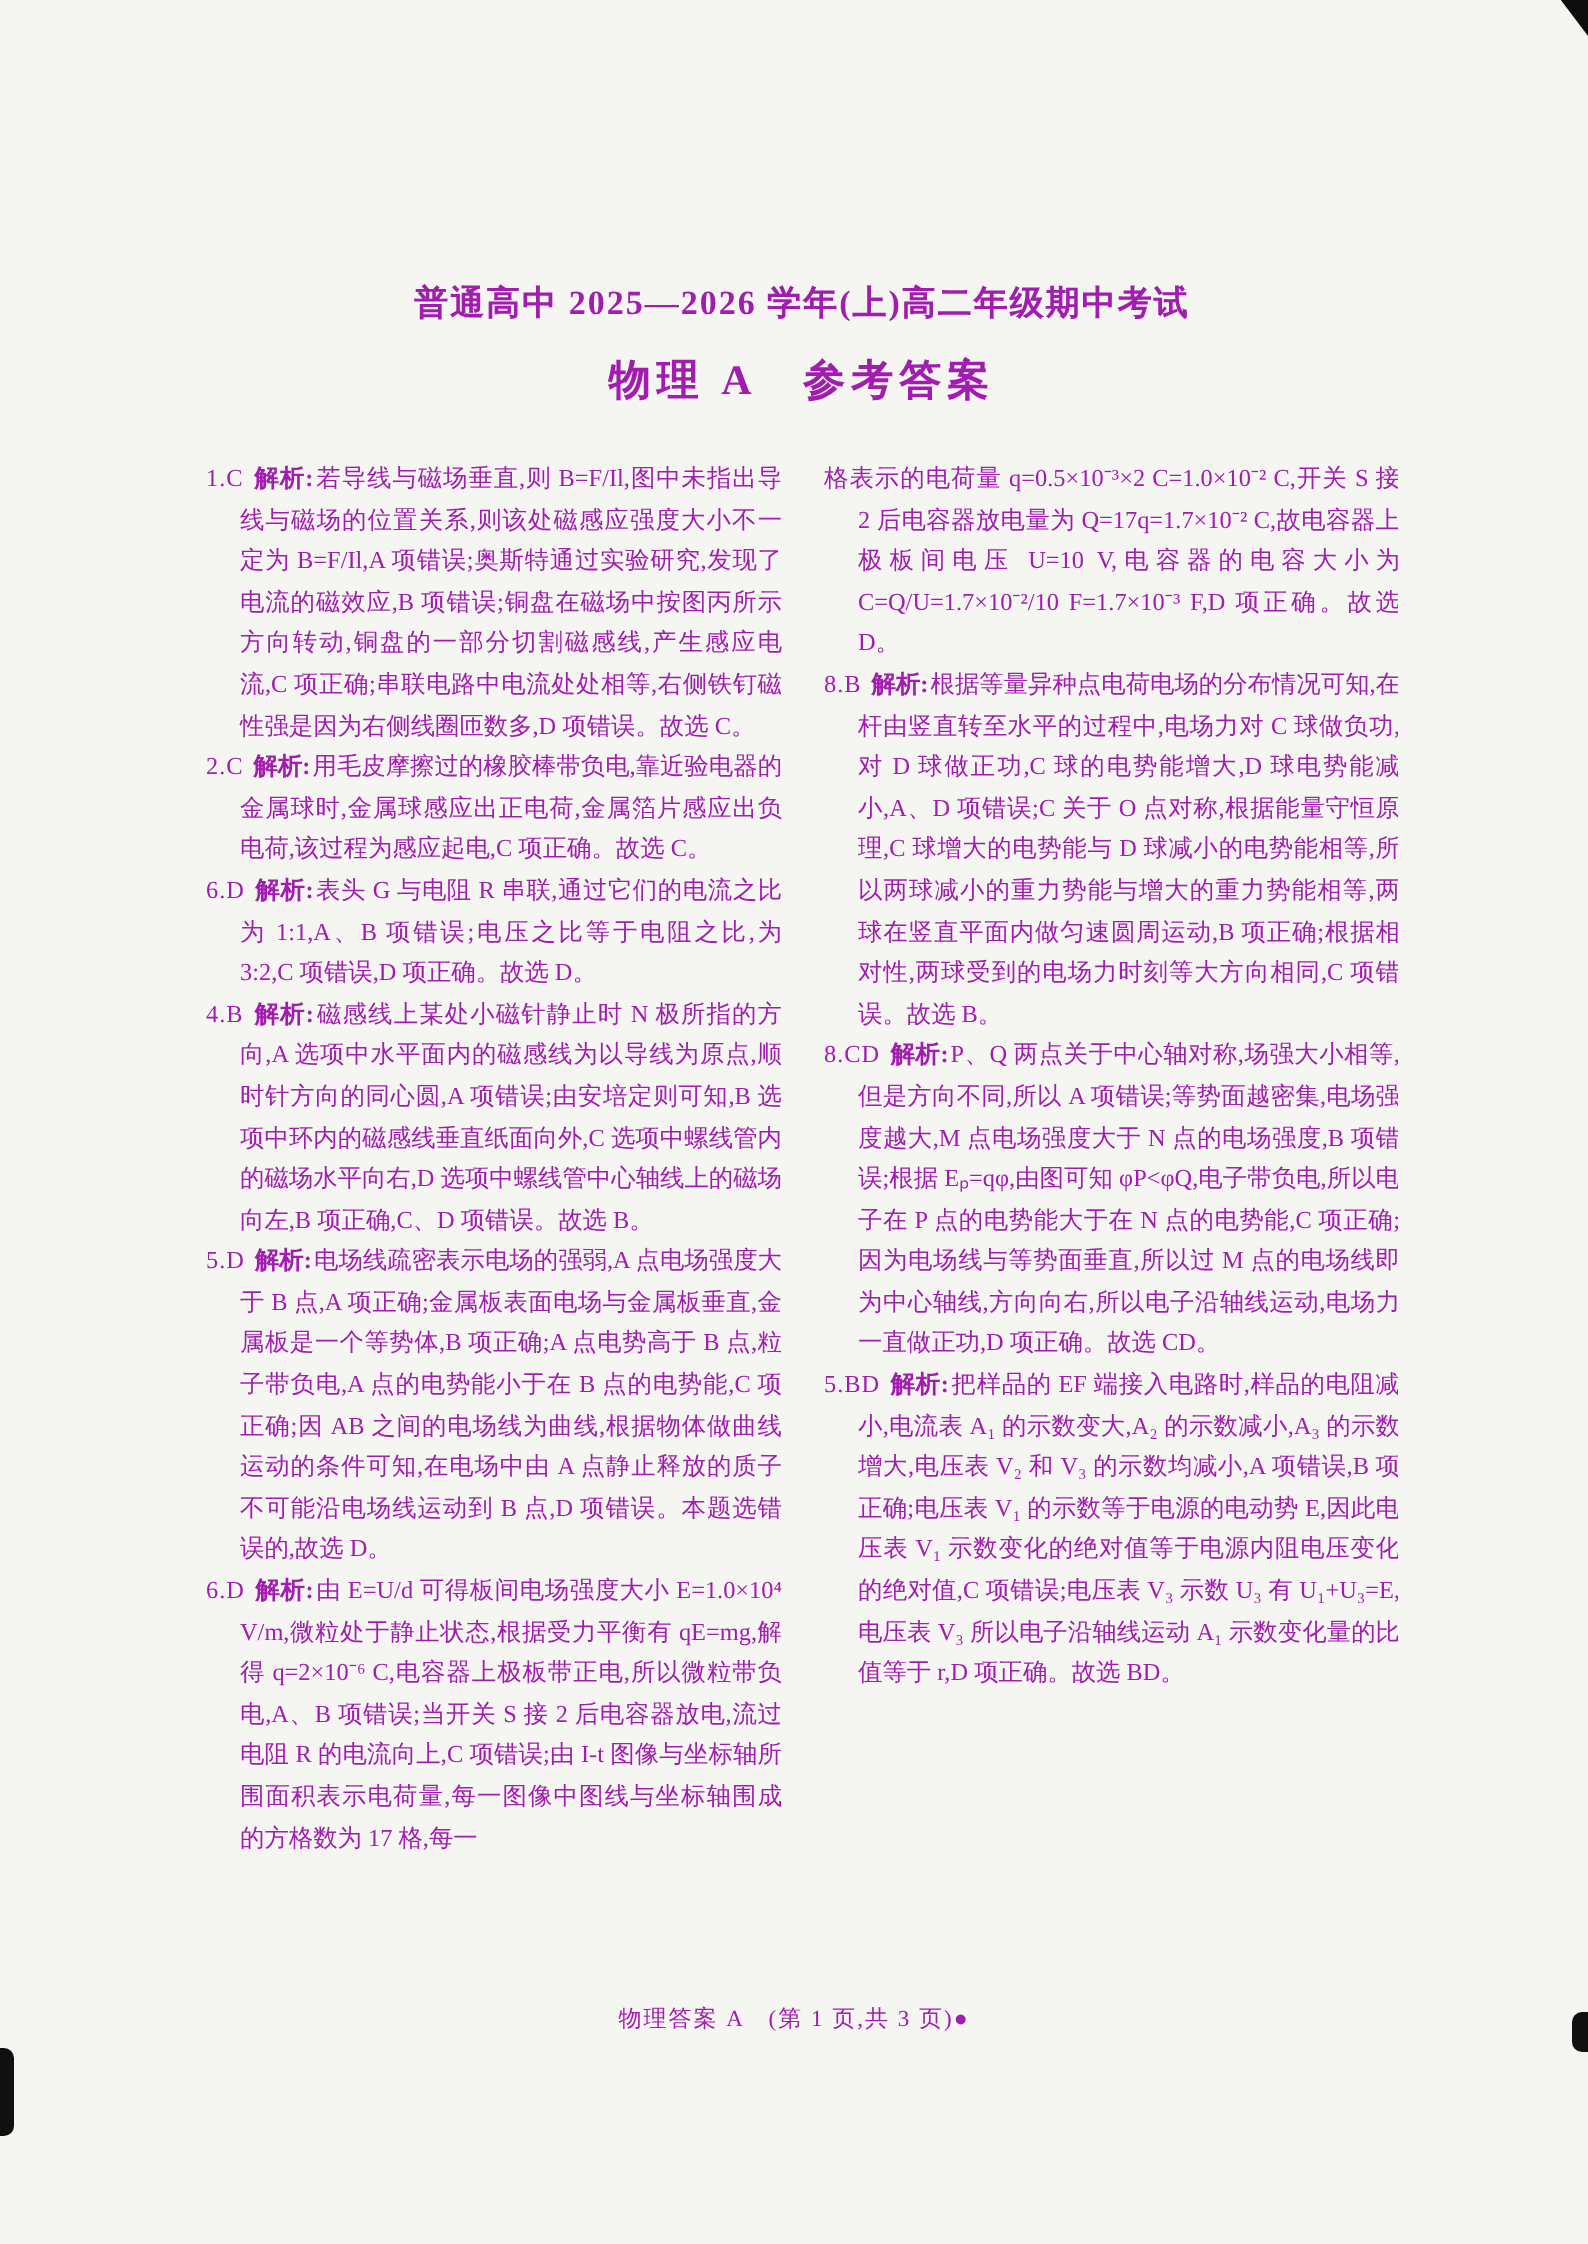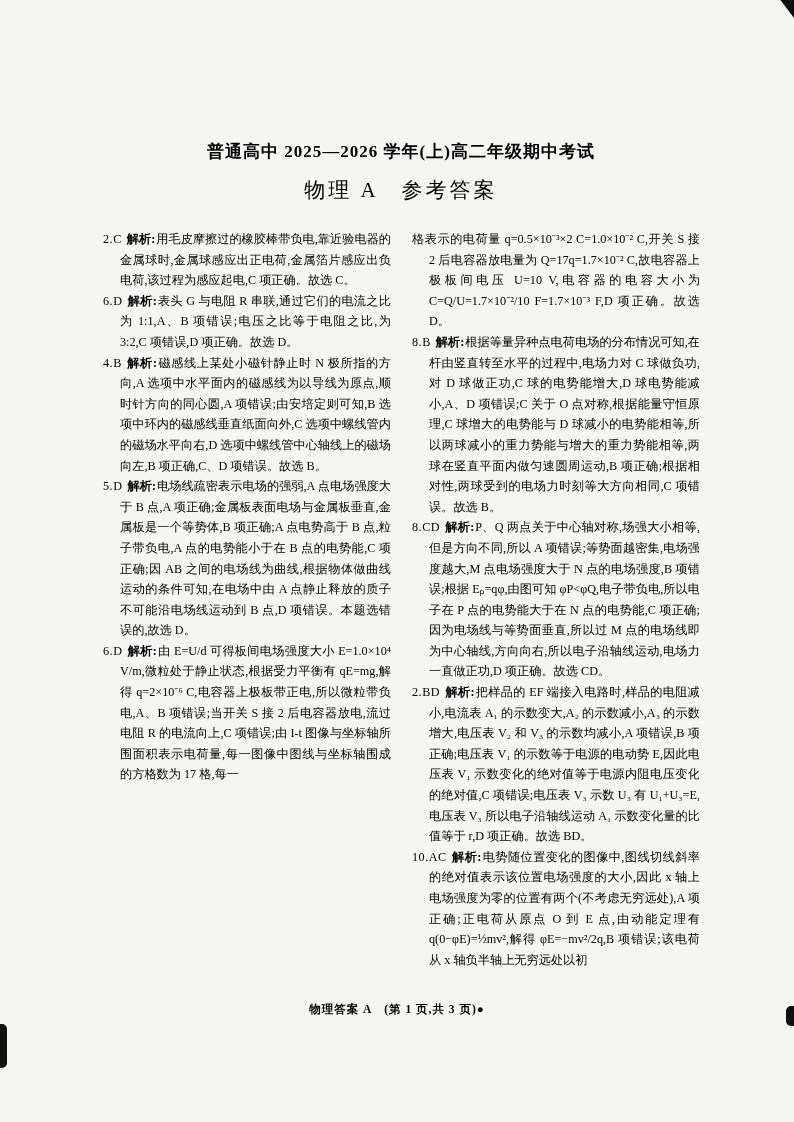--- a/index.html
+++ b/index.html
@@ -7,38 +7,38 @@
   body {
     background: #e9e9e7;
     font-family: "Liberation Serif", serif;
   }
   .page {
     position: relative;
     width: 794px;
     height: 1122px;
     background: #f5f5f2;
     overflow: hidden;
-    color: #000000;
+    color: #a21caf;
   }
   .content {
     position: absolute;
     left: 103px;
     top: 140px;
     width: 596px;
   }
   .title {
     text-align: center;
     font-size: 17px;
     font-weight: bold;
     letter-spacing: 1px;
   }
   .subtitle {
     text-align: center;
     font-size: 21px;
-    font-weight: normal;
+    font-weight: bold;
     margin-top: 13px;
     letter-spacing: 3px;
   }
   .columns {
     display: flex;
     gap: 21px;
     margin-top: 25px;
     height: 780px;
     overflow: hidden;
   }
@@ -57,21 +57,21 @@
   .num:not(:empty) { margin-right: 5px; }
   .jx { font-weight: bold; }
   .jx:not(:empty) { margin-right: 1px; }
   .footer {
     position: absolute;
     top: 1002px;
     left: 0;
     width: 100%;
     text-align: center;
     font-size: 11.5px;
-    font-weight: bold;
+    font-weight: normal;
     letter-spacing: 1px;
   }
   
   .art-corner {
     position: absolute;
     top: 0; right: 0;
     width: 16px; height: 18px;
     background: #0d0d0d;
     clip-path: polygon(100% 0, 15% 0, 100% 100%);
   }
@@ -98,31 +98,31 @@
   <div class="art-corner"></div>
   <div class="art-right"></div>
   <div class="art-left"></div>
 
   <div class="content">
     <div class="title">普通高中 2025—2026 学年(上)高二年级期中考试</div>
     <div class="subtitle">物理 A　参考答案</div>
 
     <div class="columns">
       <div class="col">
+        <div class="item"><span class="num">1.C</span><b class="jx">解析:</b><span class="txt">若导线与磁场垂直,则 B=F/Il,图中未指出导线与磁场的位置关系,则该处磁感应强度大小不一定为 B=F/Il,A 项错误;奥斯特通过实验研究,发现了电流的磁效应,B 项错误;铜盘在磁场中按图丙所示方向转动,铜盘的一部分切割磁感线,产生感应电流,C 项正确;串联电路中电流处处相等,右侧铁钉磁性强是因为右侧线圈匝数多,D 项错误。故选 C。</span></div>
         <div class="item"><span class="num">2.C</span><b class="jx">解析:</b><span class="txt">用毛皮摩擦过的橡胶棒带负电,靠近验电器的金属球时,金属球感应出正电荷,金属箔片感应出负电荷,该过程为感应起电,C 项正确。故选 C。</span></div>
         <div class="item"><span class="num">6.D</span><b class="jx">解析:</b><span class="txt">表头 G 与电阻 R 串联,通过它们的电流之比为 1:1,A、B 项错误;电压之比等于电阻之比,为 3:2,C 项错误,D 项正确。故选 D。</span></div>
         <div class="item"><span class="num">4.B</span><b class="jx">解析:</b><span class="txt">磁感线上某处小磁针静止时 N 极所指的方向,A 选项中水平面内的磁感线为以导线为原点,顺时针方向的同心圆,A 项错误;由安培定则可知,B 选项中环内的磁感线垂直纸面向外,C 选项中螺线管内的磁场水平向右,D 选项中螺线管中心轴线上的磁场向左,B 项正确,C、D 项错误。故选 B。</span></div>
         <div class="item"><span class="num">5.D</span><b class="jx">解析:</b><span class="txt">电场线疏密表示电场的强弱,A 点电场强度大于 B 点,A 项正确;金属板表面电场与金属板垂直,金属板是一个等势体,B 项正确;A 点电势高于 B 点,粒子带负电,A 点的电势能小于在 B 点的电势能,C 项正确;因 AB 之间的电场线为曲线,根据物体做曲线运动的条件可知,在电场中由 A 点静止释放的质子不可能沿电场线运动到 B 点,D 项错误。本题选错误的,故选 D。</span></div>
         <div class="item"><span class="num">6.D</span><b class="jx">解析:</b><span class="txt">由 E=U/d 可得板间电场强度大小 E=1.0×10⁴ V/m,微粒处于静止状态,根据受力平衡有 qE=mg,解得 q=2×10⁻⁶ C,电容器上极板带正电,所以微粒带负电,A、B 项错误;当开关 S 接 2 后电容器放电,流过电阻 R 的电流向上,C 项错误;由 I-t 图像与坐标轴所围面积表示电荷量,每一图像中图线与坐标轴围成的方格数为 17 格,每一</span></div>
       </div>
 
       <div class="col">
         <div class="item"><span class="num"></span><b class="jx"></b><span class="txt">格表示的电荷量 q=0.5×10⁻³×2 C=1.0×10⁻² C,开关 S 接 2 后电容器放电量为 Q=17q=1.7×10⁻² C,故电容器上极板间电压 U=10 V,电容器的电容大小为 C=Q/U=1.7×10⁻²/10 F=1.7×10⁻³ F,D 项正确。故选 D。</span></div>
         <div class="item"><span class="num">8.B</span><b class="jx">解析:</b><span class="txt">根据等量异种点电荷电场的分布情况可知,在杆由竖直转至水平的过程中,电场力对 C 球做负功,对 D 球做正功,C 球的电势能增大,D 球电势能减小,A、D 项错误;C 关于 O 点对称,根据能量守恒原理,C 球增大的电势能与 D 球减小的电势能相等,所以两球减小的重力势能与增大的重力势能相等,两球在竖直平面内做匀速圆周运动,B 项正确;根据相对性,两球受到的电场力时刻等大方向相同,C 项错误。故选 B。</span></div>
         <div class="item"><span class="num">8.CD</span><b class="jx">解析:</b><span class="txt">P、Q 两点关于中心轴对称,场强大小相等,但是方向不同,所以 A 项错误;等势面越密集,电场强度越大,M 点电场强度大于 N 点的电场强度,B 项错误;根据 Eₚ=qφ,由图可知 φP&lt;φQ,电子带负电,所以电子在 P 点的电势能大于在 N 点的电势能,C 项正确;因为电场线与等势面垂直,所以过 M 点的电场线即为中心轴线,方向向右,所以电子沿轴线运动,电场力一直做正功,D 项正确。故选 CD。</span></div>
-        <div class="item"><span class="num">2.BD</span><b class="jx">解析:</b><span class="txt">把样品的 EF 端接入电路时,样品的电阻减小,电流表 A₁ 的示数变大,A₂ 的示数减小,A₃ 的示数增大,电压表 V₂ 和 V₃ 的示数均减小,A 项错误,B 项正确;电压表 V₁ 的示数等于电源的电动势 E,因此电压表 V₁ 示数变化的绝对值等于电源内阻电压变化的绝对值,C 项错误;电压表 V₃ 示数 U₃ 有 U₁+U₃=E,电压表 V₃ 所以电子沿轴线运动 A₁ 示数变化量的比值等于 r,D 项正确。故选 BD。</span></div>
-        <div class="item"><span class="num">10.AC</span><b class="jx">解析:</b><span class="txt">电势随位置变化的图像中,图线切线斜率的绝对值表示该位置电场强度的大小,因此 x 轴上电场强度为零的位置有两个(不考虑无穷远处),A 项正确;正电荷从原点 O 到 E 点,由动能定理有 q(0−φE)=½mv²,解得 φE=−mv²/2q,B 项错误;该电荷从 x 轴负半轴上无穷远处以初</span></div>
+        <div class="item"><span class="num">5.BD</span><b class="jx">解析:</b><span class="txt">把样品的 EF 端接入电路时,样品的电阻减小,电流表 A₁ 的示数变大,A₂ 的示数减小,A₃ 的示数增大,电压表 V₂ 和 V₃ 的示数均减小,A 项错误,B 项正确;电压表 V₁ 的示数等于电源的电动势 E,因此电压表 V₁ 示数变化的绝对值等于电源内阻电压变化的绝对值,C 项错误;电压表 V₃ 示数 U₃ 有 U₁+U₃=E,电压表 V₃ 所以电子沿轴线运动 A₁ 示数变化量的比值等于 r,D 项正确。故选 BD。</span></div>
       </div>
     </div>
   </div>
 
   <div class="footer">物理答案 A　(第 1 页,共 3 页)●</div>
 </div>
 
 </body></html>

